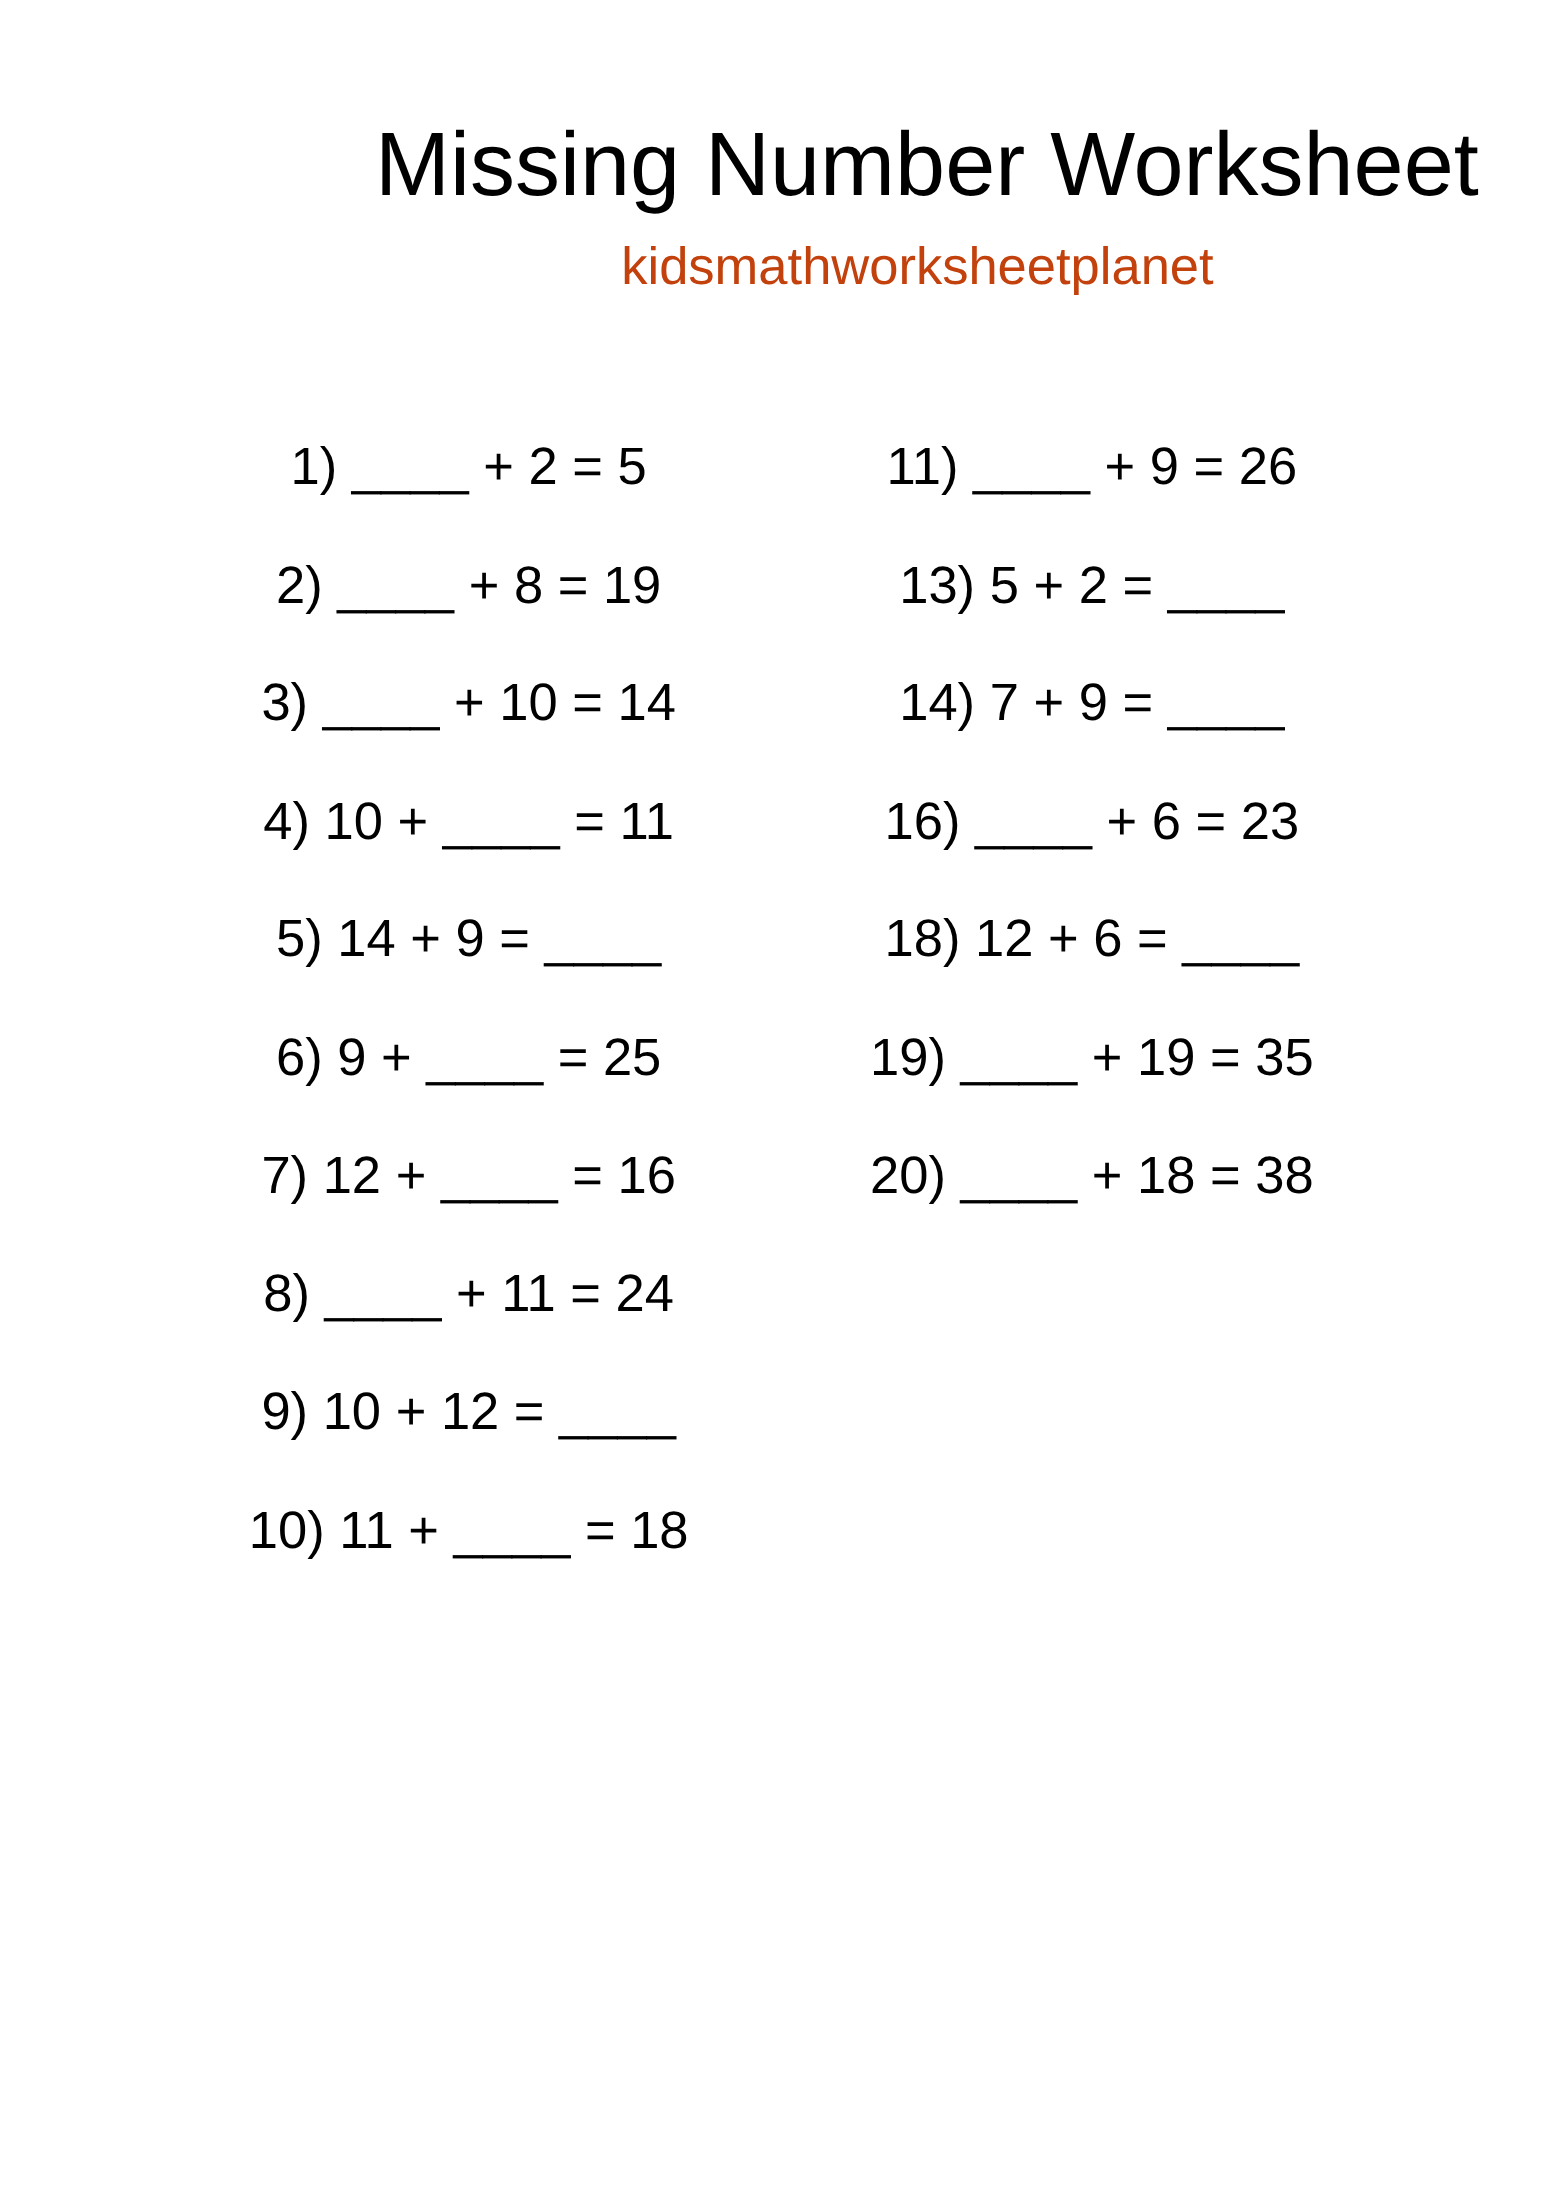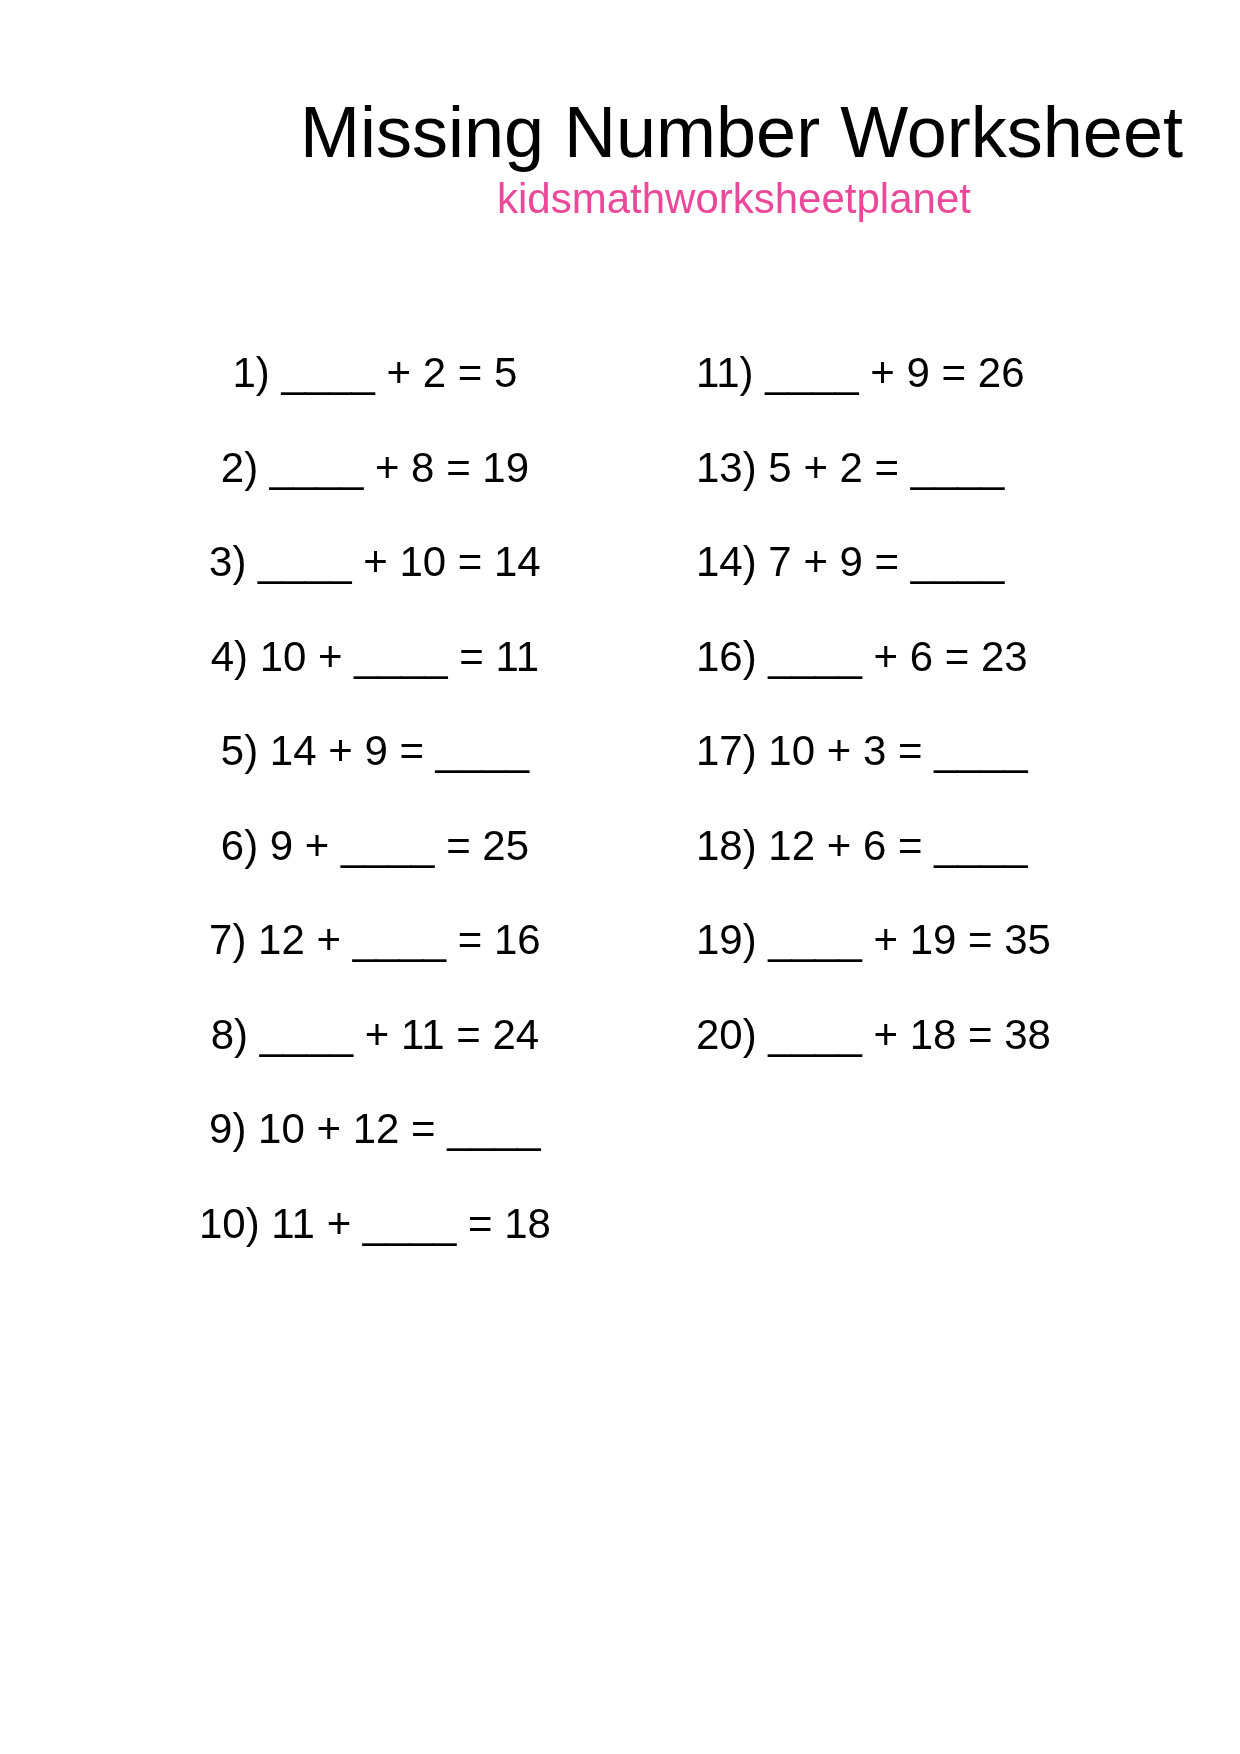--- a/index.html
+++ b/index.html
@@ -1,22 +1,22 @@
 <!DOCTYPE html>
 <html><head>
 <meta charset="utf-8">
 <style>
   html, body { margin: 0; padding: 0; background: #ffffff; }
   body { width: 1240px; height: 1754px; position: relative; overflow: hidden;
          font-family: "Liberation Sans", sans-serif; color: #000; }
   .title { position: absolute; left: 300px; top: 96px; font-size: 72px; line-height: 1; white-space: nowrap; }
-  .subtitle { position: absolute; left: 497px; top: 178px; font-size: 42px; line-height: 1; color: #ec4899; white-space: nowrap; }
+  .subtitle { position: absolute; left: 497px; top: 192px; font-size: 42px; line-height: 1; color: #c2410c; white-space: nowrap; }
   .col { position: absolute; top: 349px; }
   .col-left { left: 199px; text-align: center; }
-  .col-right { left: 696px; }
+  .col-right { left: 696px; text-align: center; }
   .problem { height: 94.5px; font-size: 42px; line-height: 48px; white-space: pre; }
 </style>
 </head>
 <body>
 
 <div class="title">Missing Number Worksheet</div>
 <div class="subtitle">kidsmathworksheetplanet</div>
 
 <div class="col col-left">
   <div class="problem">1) ____ + 2 = 5</div>
@@ -29,17 +29,16 @@
   <div class="problem">8) ____ + 11 = 24</div>
   <div class="problem">9) 10 + 12 = ____</div>
   <div class="problem">10) 11 + ____ = 18</div>
 </div>
 
 <div class="col col-right">
   <div class="problem">11) ____ + 9 = 26</div>
   <div class="problem">13) 5 + 2 = ____</div>
   <div class="problem">14) 7 + 9 = ____</div>
   <div class="problem">16) ____ + 6 = 23</div>
-  <div class="problem">17) 10 + 3 = ____</div>
   <div class="problem">18) 12 + 6 = ____</div>
   <div class="problem">19) ____ + 19 = 35</div>
   <div class="problem">20) ____ + 18 = 38</div>
 </div>
 
 </body></html>

